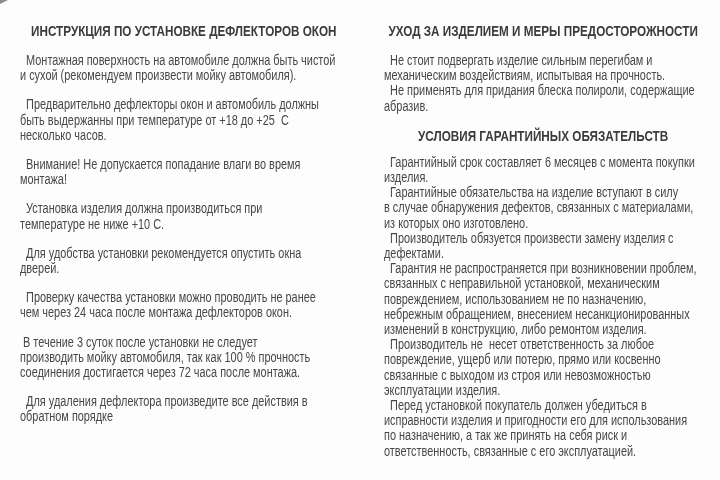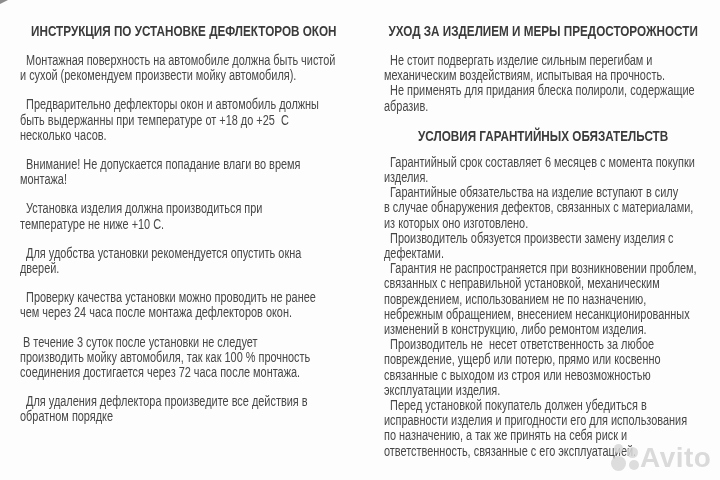--- a/index.html
+++ b/index.html
@@ -142,23 +142,14 @@
 повреждение, ущерб или потерю, прямо или косвенно
 связанные с выходом из строя или невозможностью
 эксплуатации изделия.</p>
       <p>  Перед установкой покупатель должен убедиться в
 исправности изделия и пригодности его для использования
 по назначению, а так же принять на себя риск и
 ответственность, связанные с его эксплуатацией.</p>
     </div>
   </div>
 
-  <div class="watermark">
-    <span class="wm-logo">
-      <i class="wm-c1"></i>
-        <i class="wm-c2"></i>
-        <i class="wm-c3"></i>
-        <i class="wm-c4"></i>
-    </span>
-    <span class="wm-text">Avito</span>
-  </div>
 
 </div>
 
 </body></html>

